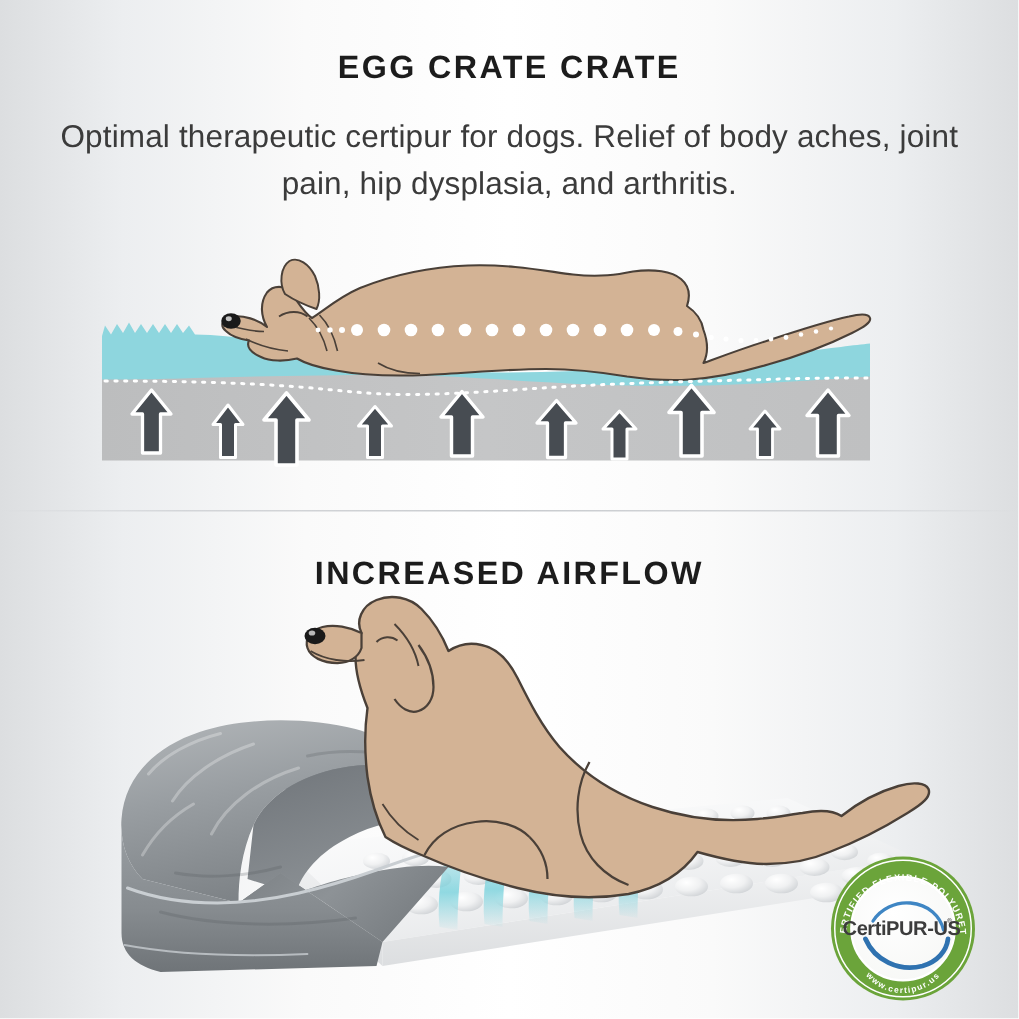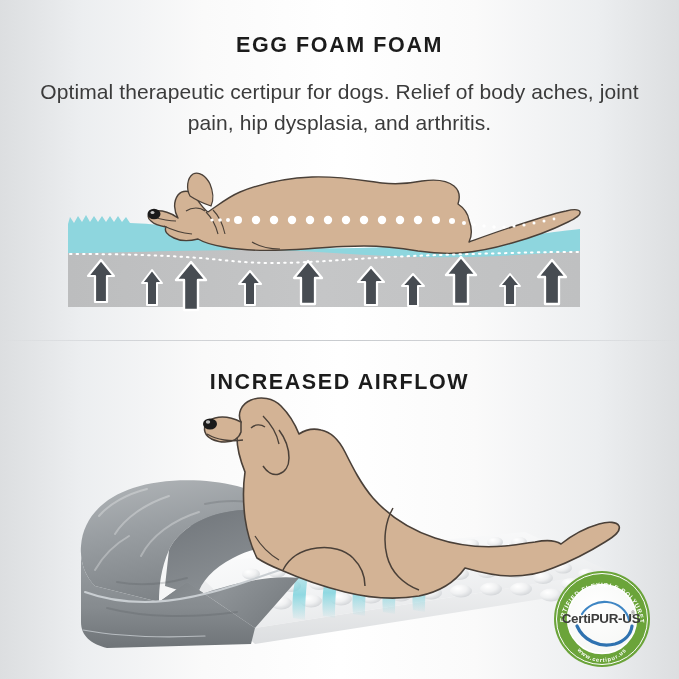--- a/index.html
+++ b/index.html
@@ -101,21 +101,21 @@
     width: 102px; height: 102px;
   }
 </style>
 </head>
 <body>
 
 <div id="page">
 
   <div id="panel-top">
 
-    <div class="heading" id="heading-1">EGG FOAM FOAM</div>
+    <div class="heading" id="heading-1">EGG CRATE CRATE</div>
 
     <div class="subheading" id="subheading-1">Optimal therapeutic certipur for dogs. Relief of body aches, joint pain, hip dysplasia, and arthritis.</div>
 
     <svg id="illus-1" viewBox="0 0 560 175">
       <defs>
         <clipPath id="clipFoam">
           <path d="M0,48 L0,118 L530,118 L530,48 Z"></path>
         </clipPath>
         <linearGradient id="gBase" x1="0" y1="0" x2="1" y2="0">
           <stop offset="0" stop-color="#bcbdbe"></stop>

